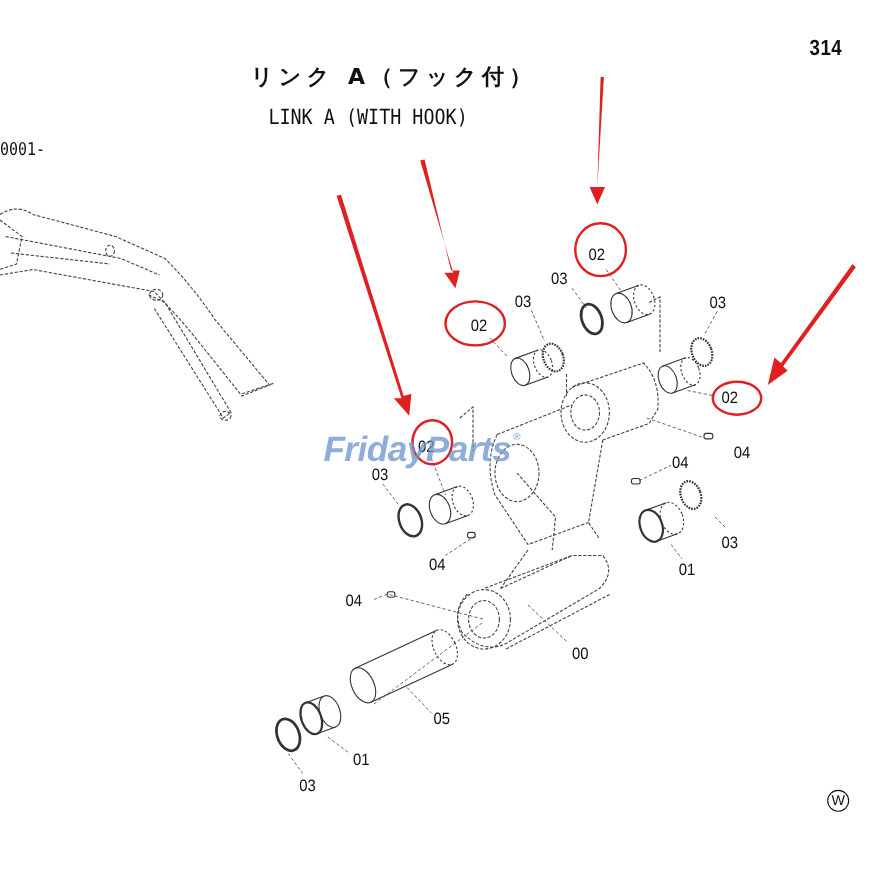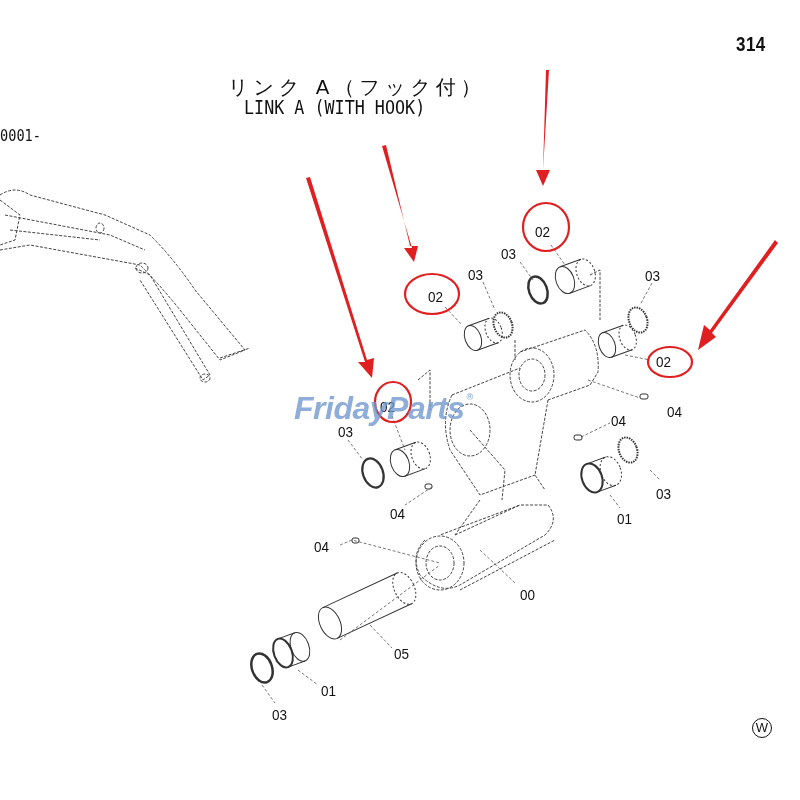--- a/index.html
+++ b/index.html
@@ -1,19 +1,19 @@
 <!DOCTYPE html>
 <html><head>
 <meta charset="utf-8">
 <style>
   html, body { margin:0; padding:0; background:#ffffff; }
   body { width:800px; height:800px; position:relative; overflow:hidden; font-family:"DejaVu Sans", sans-serif; }
   .abs { position:absolute; }
   .page-num { left:736px; top:33px; font-family:"Liberation Sans", sans-serif; font-weight:bold; font-size:20px; color:#111; letter-spacing:0.5px; transform:scaleX(0.85); transform-origin:left; }
-  .title-jp { left:228px; top:74px; font-size:20px; color:#111; letter-spacing:5px; }
+  .title-jp { left:228px; top:56px; font-size:20px; color:#111; letter-spacing:5px;font-weight:bold; }
   .title-en { left:244px; top:96px; font-family:"DejaVu Sans Mono", monospace; font-size:19px; color:#111; transform:scaleX(0.88); transform-origin:left; }
   .serial { left:0px; top:126px; font-family:"DejaVu Sans Mono", monospace; font-size:16px; color:#111; transform:scaleX(0.85); transform-origin:left; }
   .part-label { font-family:"Liberation Sans", sans-serif; font-size:15px; color:#111; transform:scaleX(0.9); transform-origin:left; white-space:nowrap; }
   .w-mark { left:752px; top:718px; width:18px; height:18px; border:1.5px solid #111; border-radius:50%; font-family:"Liberation Sans", sans-serif; font-size:13px; line-height:18px; text-align:center; color:#111; }
   .watermark { left:294px; top:374px; font-family:"Liberation Sans", sans-serif; font-weight:bold; font-style:italic; font-size:32px; color:rgba(110,150,205,0.78); letter-spacing:-0.5px; white-space:nowrap;margin-top:16px; }
   .watermark sup { font-size:9px; font-style:normal; vertical-align:top; position:relative; top:2px; margin-left:2px; }
   svg.drawing { position:absolute; left:0; top:0; }
 </style>
 </head>
 <body>

